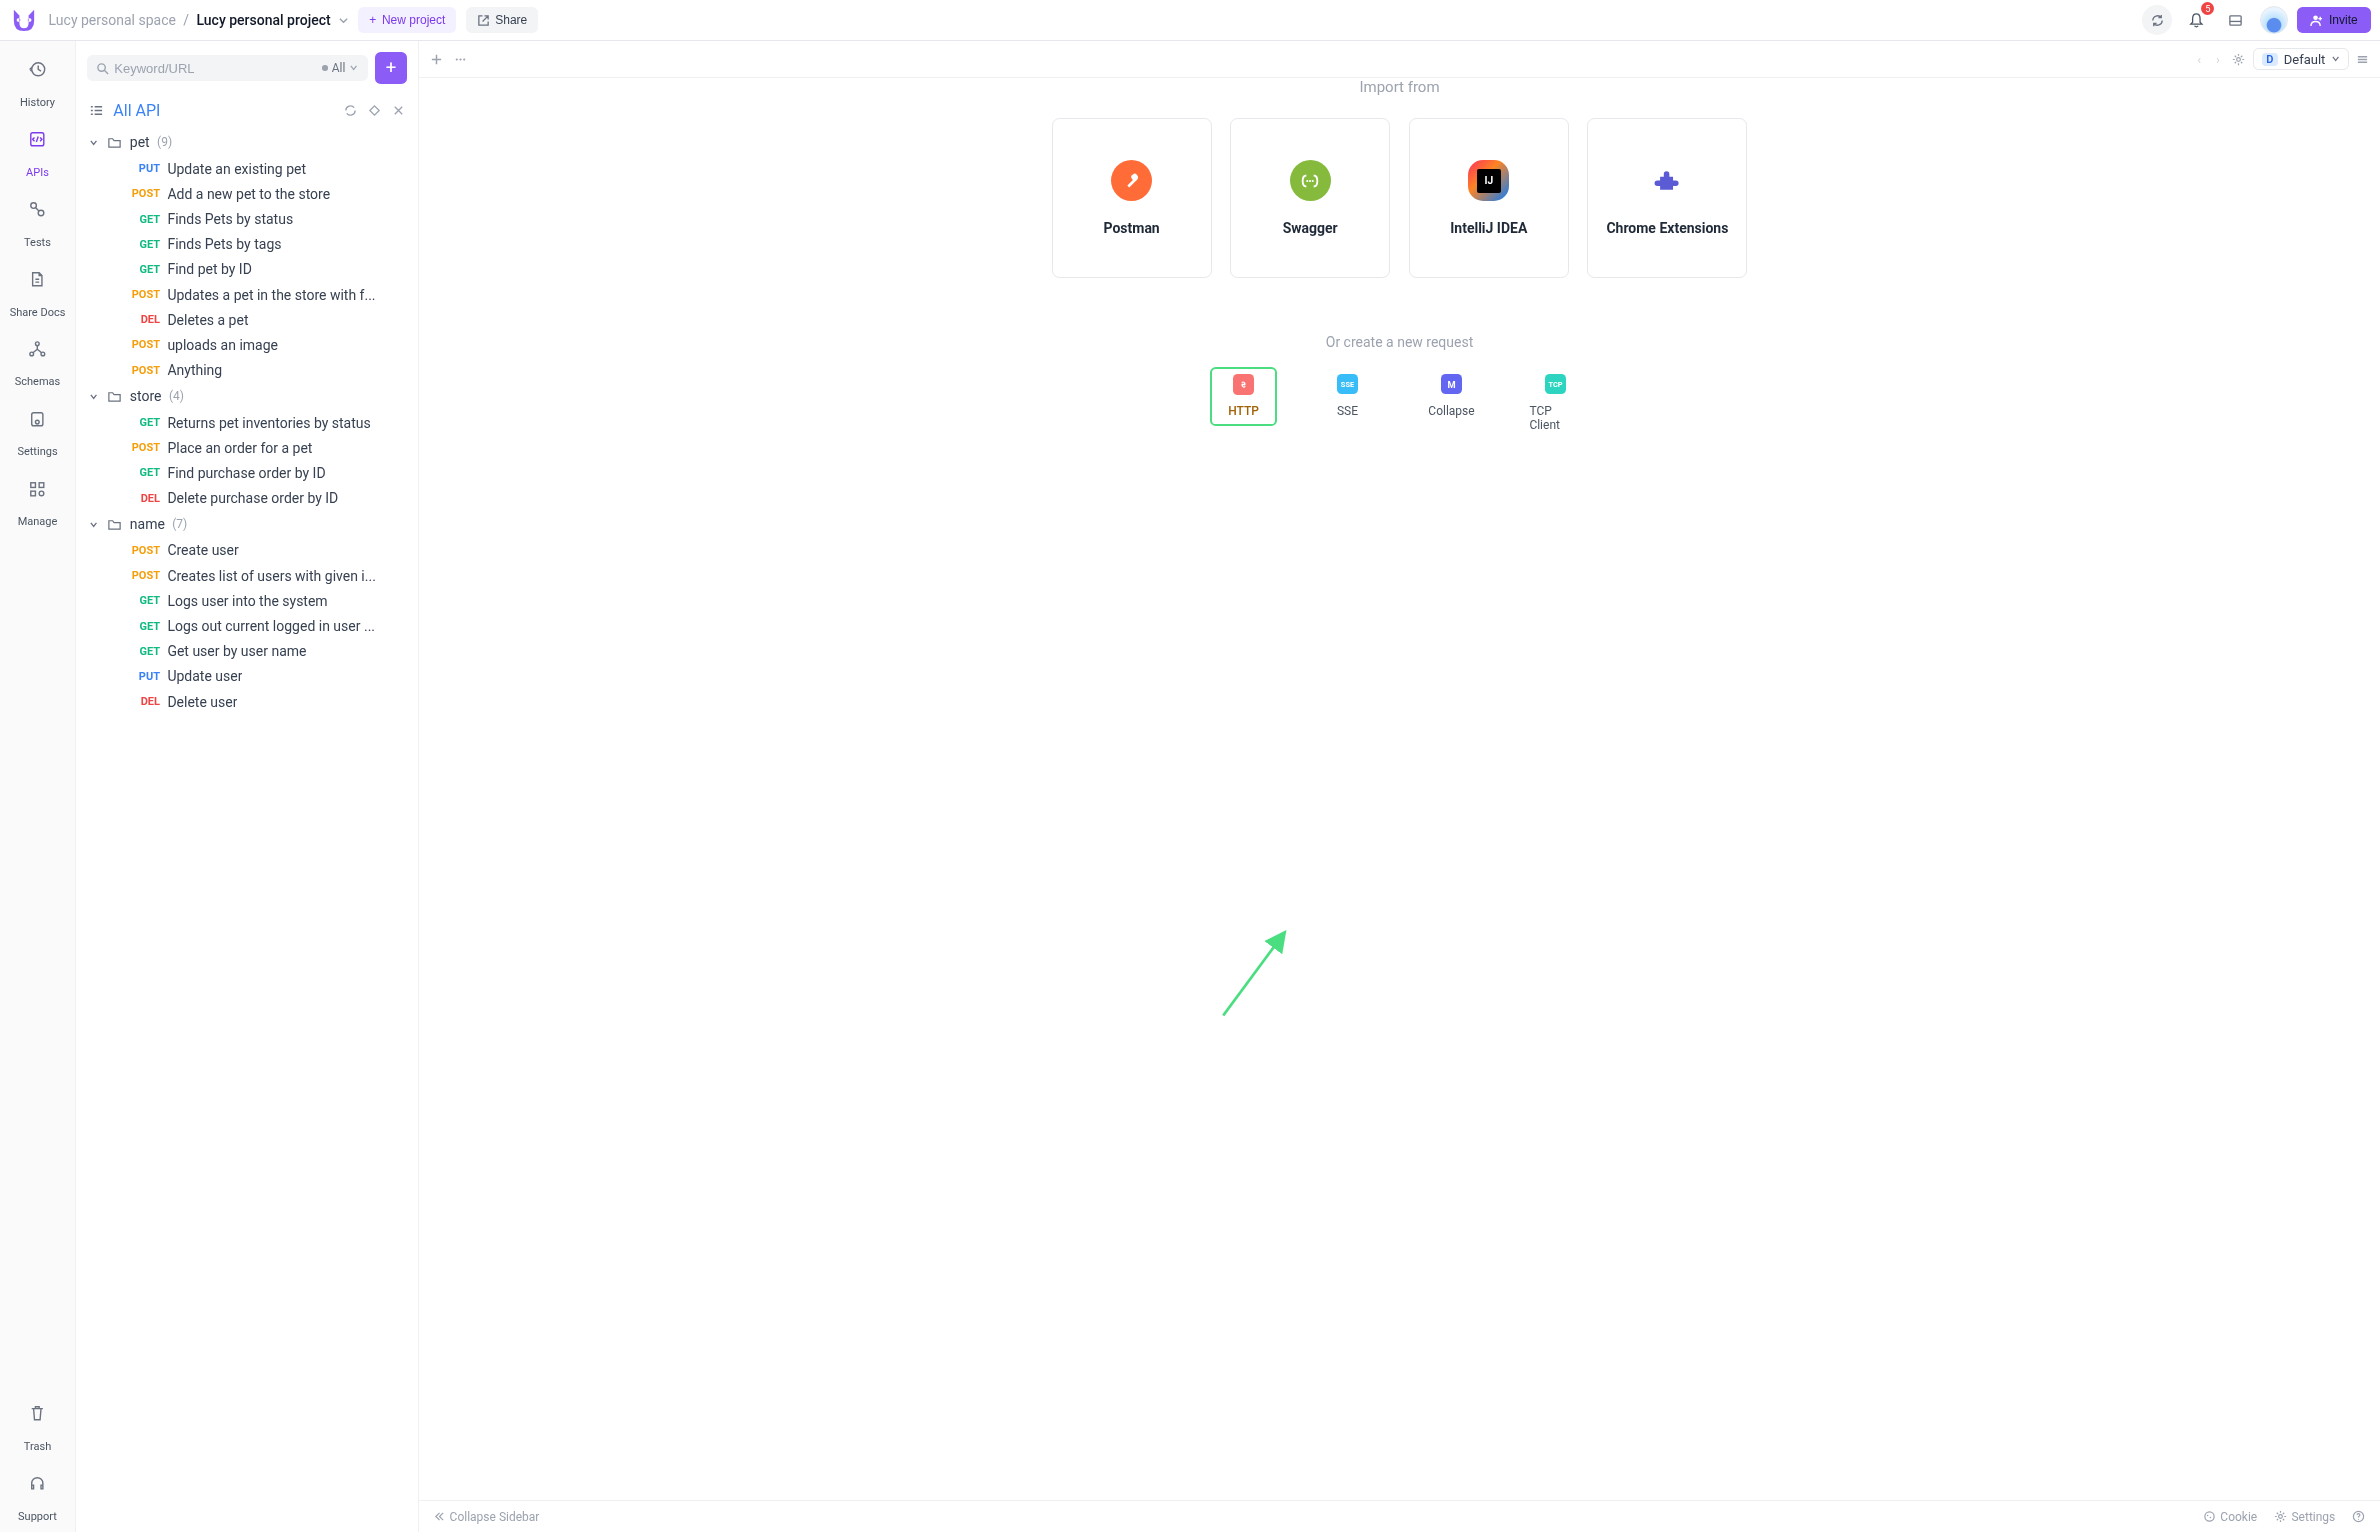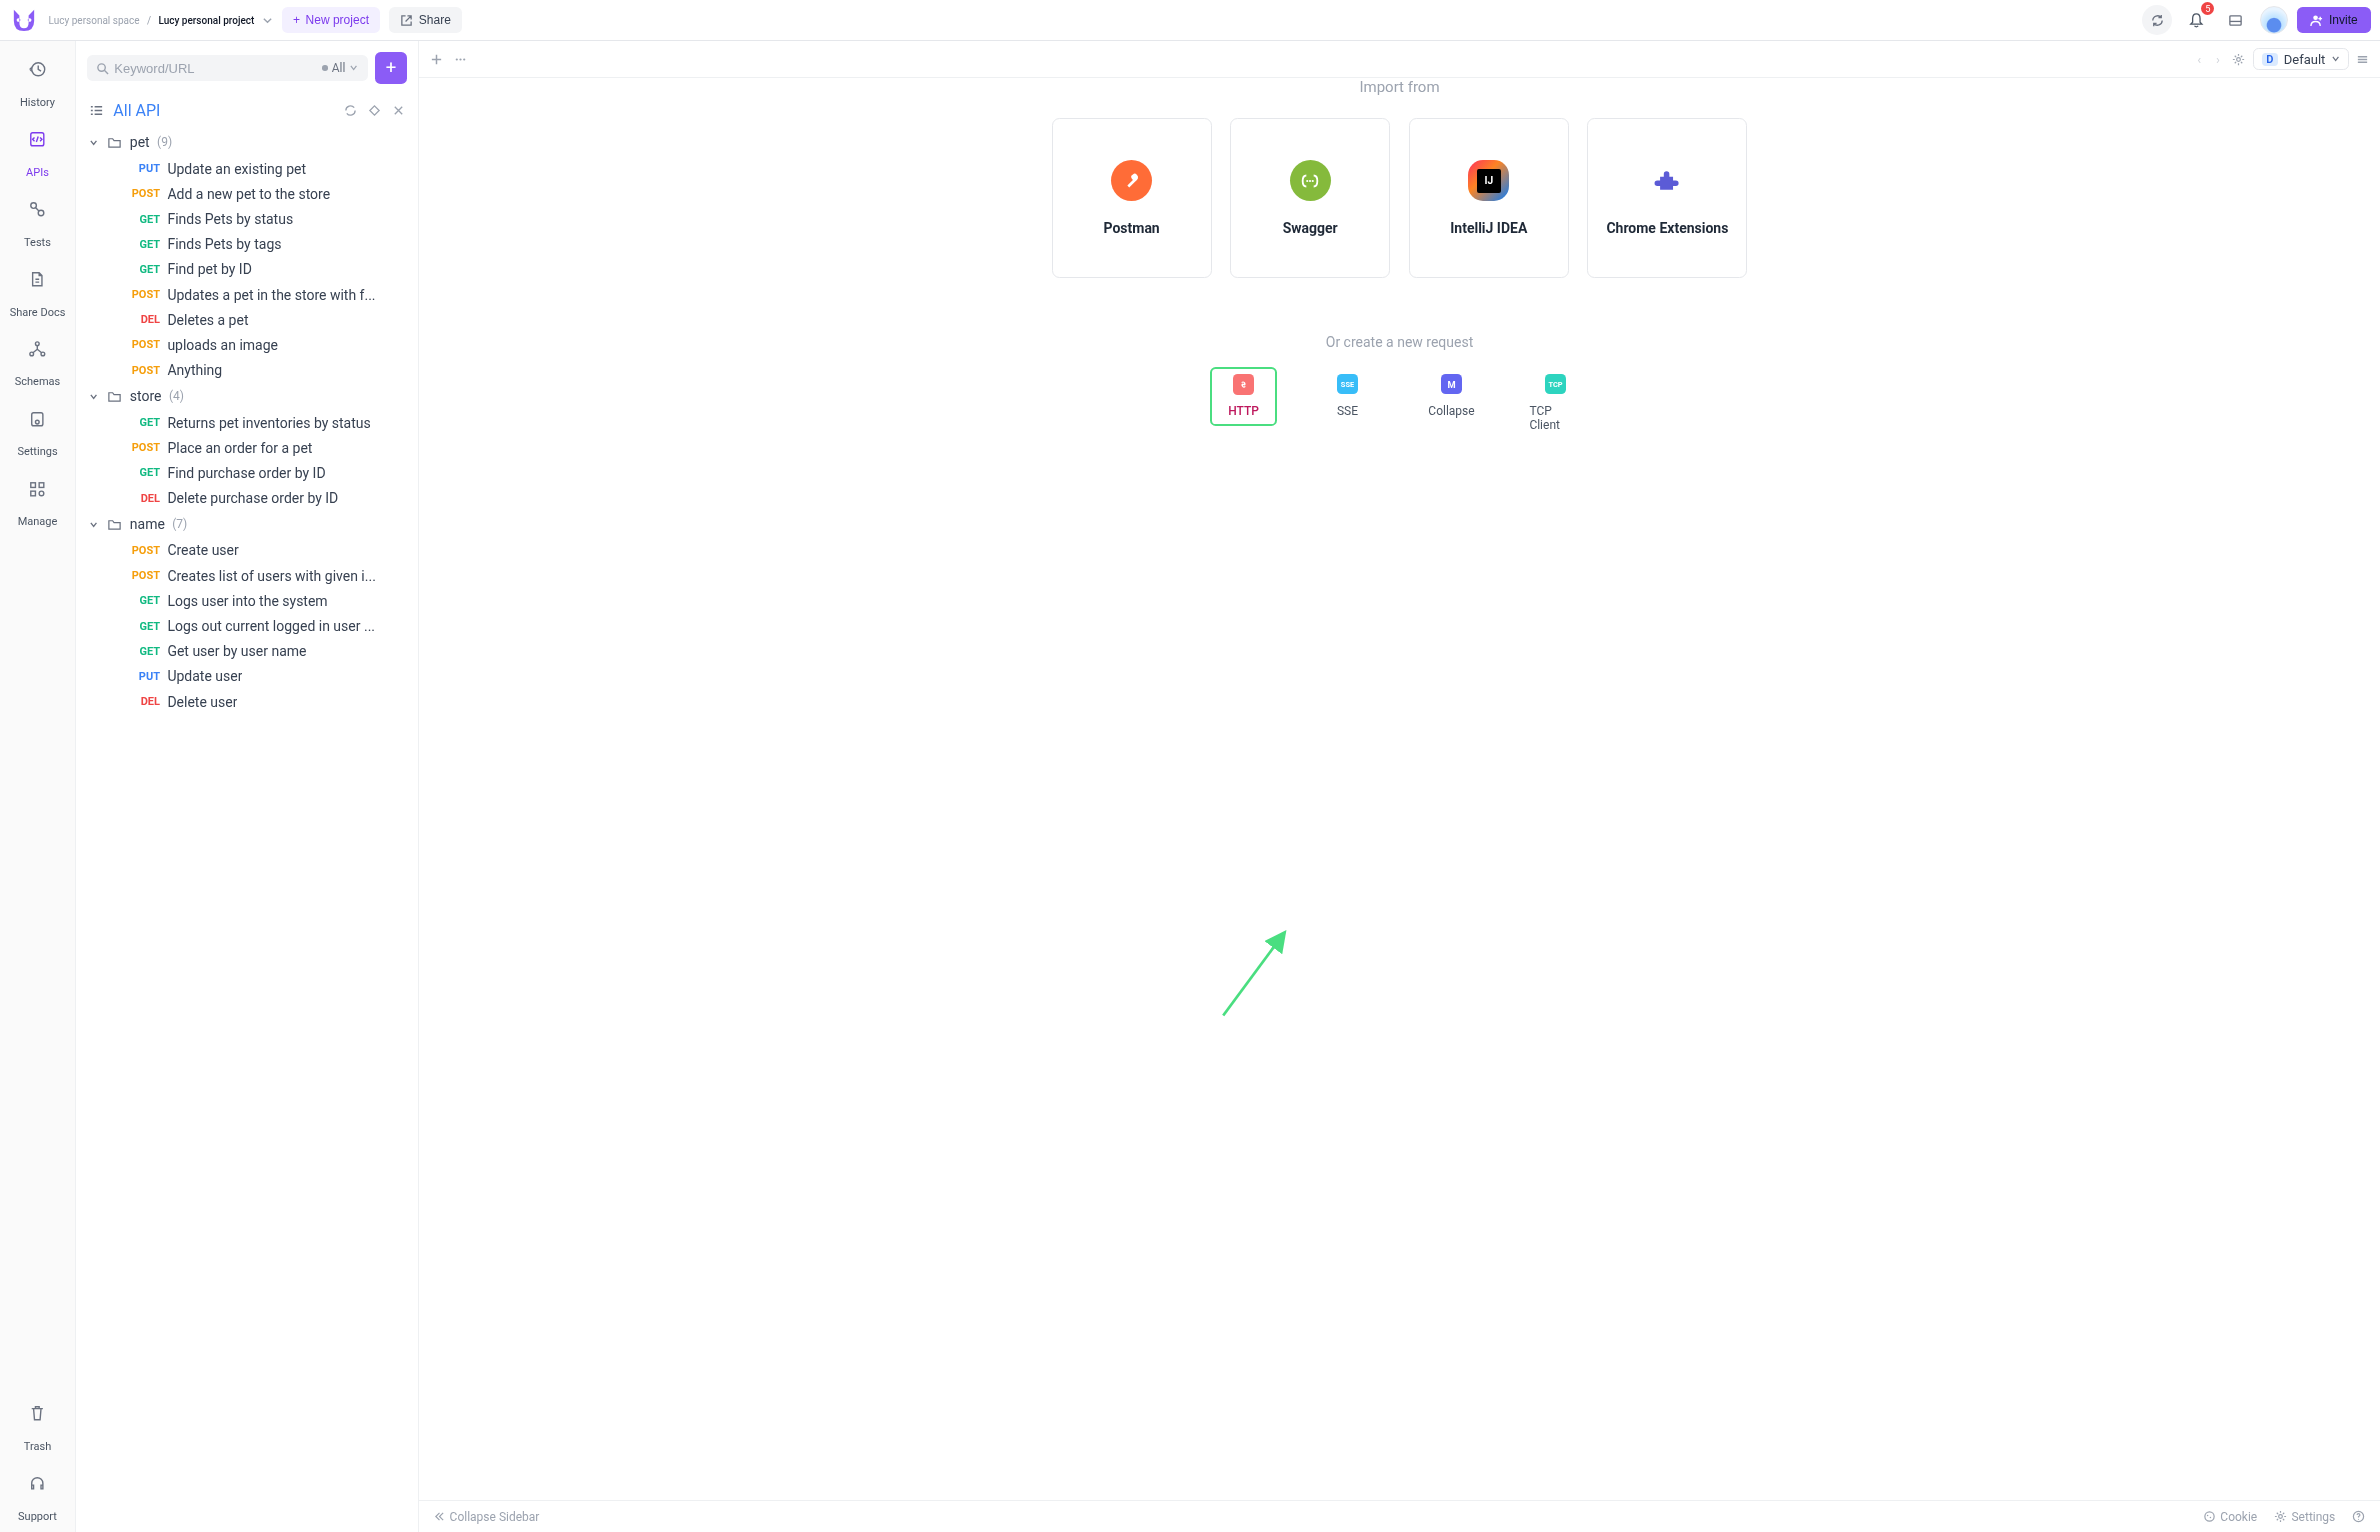--- a/index.html
+++ b/index.html
@@ -2,21 +2,21 @@
 <html style="font-size:15px"><head>
 <meta charset="utf-8">
 <style>
 * { box-sizing: border-box; margin: 0; padding: 0; }
 body { font-family: -apple-system, BlinkMacSystemFont, "Segoe UI", Roboto, sans-serif; font-size: 13px; color: #1f2937; background: #fff; overflow: hidden; }
 .app { display: flex; flex-direction: column; height: 100vh; }
 
 
 .topbar { display: flex; align-items: center; height: 41px; border-bottom: 0.9px solid #e5e7eb; padding: 0 9.3px; gap: 9.3px; }
 .logo { width: 30px; height: 30px; display: flex; align-items: center; justify-content: center; }
-.breadcrumb { display: flex; align-items: center; gap: 7.4px; font-size: 10px; }
+.breadcrumb { display: flex; align-items: center; gap: 7.4px; font-size: 14px; }
 .breadcrumb .bc-space { color: #9ca3af; }
 .breadcrumb .sep { color: #9ca3af; }
 .breadcrumb .bc-project { color: #111827; font-weight: 500; }
 .breadcrumb .chev { color: #9ca3af; }
 .btn { display: inline-flex; align-items: center; gap: 5.6px; border-radius: 5.6px; padding: 5.6px 11px; font-size: 12px; cursor: pointer; border: none; background: #f3f4f6; color: #374151; }
 .btn-newproj { background: #f3f0ff; color: #7c3aed; }
 .btn-share { background: #f3f4f6; color: #374151; }
 .spacer { flex: 1; }
 .icon-btn { width: 30px; height: 30px; border-radius: 50%; display: flex; align-items: center; justify-content: center; background: #f3f4f6; color: #6b7280; cursor: pointer; position: relative; }
 .icon-btn.plain { background: transparent; }
@@ -76,21 +76,21 @@
 .import-cards { display: flex; gap: 18.6px; margin-bottom: 56px; }
 .card { width: 160px; height: 160px; border: 0.9px solid #e5e7eb; border-radius: 7.4px; display: flex; flex-direction: column; align-items: center; justify-content: center; gap: 18.6px; cursor: pointer; }
 .card .c-icon { width: 41px; height: 41px; border-radius: 50%; display: flex; align-items: center; justify-content: center; }
 .card .c-label { font-weight: 700; color: #1f2937; font-size: 14px; }
 .create-label { color: #9ca3af; font-size: 14px; margin-bottom: 16.7px; }
 .create-row { display: flex; gap: 37px; align-items: flex-start; }
 .create-item { display: flex; flex-direction: column; align-items: center; gap: 9.3px; cursor: pointer; padding: 7.4px; border-radius: 5.6px; width: 67px; }
 .create-item .ci-icon { width: 20.4px; height: 20.4px; border-radius: 4.6px; display: flex; align-items: center; justify-content: center; font-size: 9.3px; font-weight: 700; color: #fff; }
 .create-item .ci-label { font-size: 12px; color: #4b5563; }
 .highlight-box { border: 2.8px solid #4ade80; border-radius: 5.6px; padding: 5.6px 7.4px; }
-.highlight-box .ci-label { color: #be185d; font-weight: 500; }
+.highlight-box .ci-label { color: #a16207; font-weight: 500; }
 
 .annotate-arrow { position: absolute; pointer-events: none; }
 
 
 .footer { height: 32px; border-top: 0.9px solid #eef0f2; display: flex; align-items: center; padding: 0 15px; gap: 16.7px; font-size: 12px; color: #9ca3af; }
 .footer .right { margin-left: auto; display: flex; gap: 16.7px; align-items: center; }
 .footer .fitem { display: flex; align-items: center; gap: 4.6px; cursor: pointer; }
 
 svg { display: block; }
 </style>

